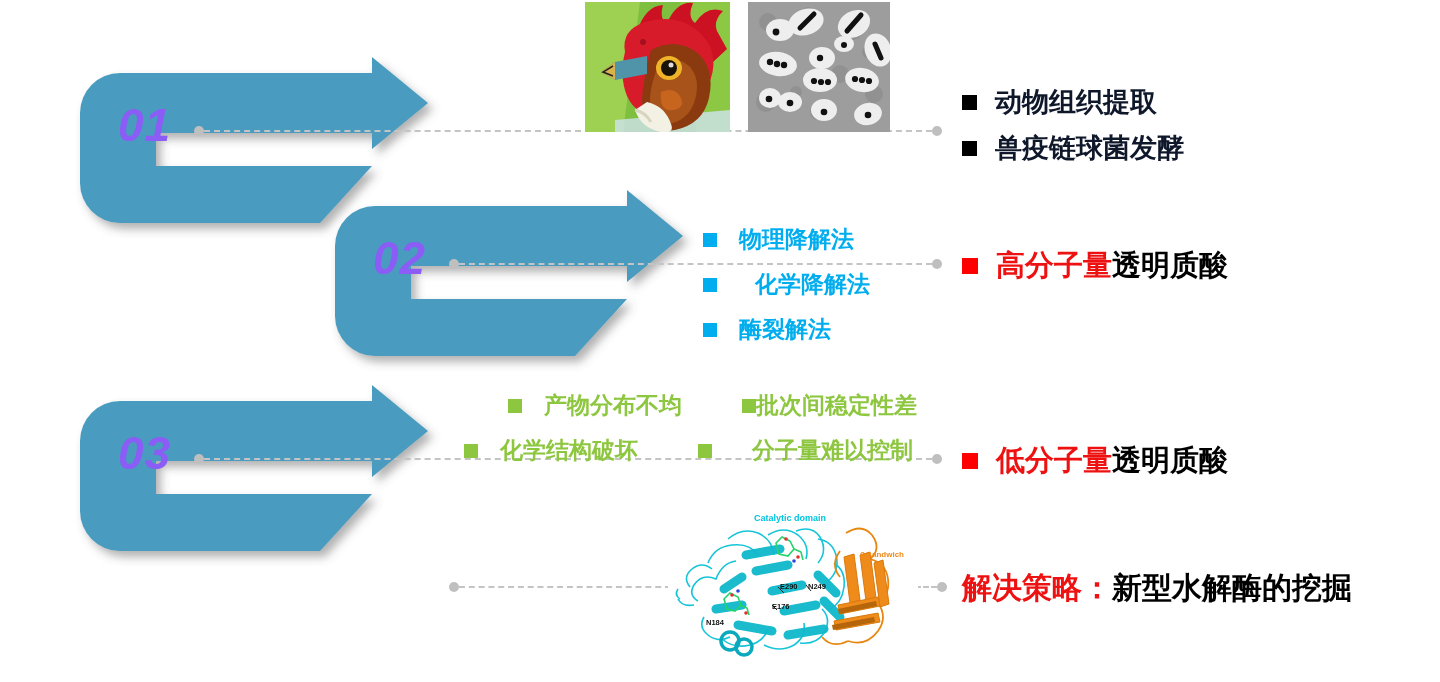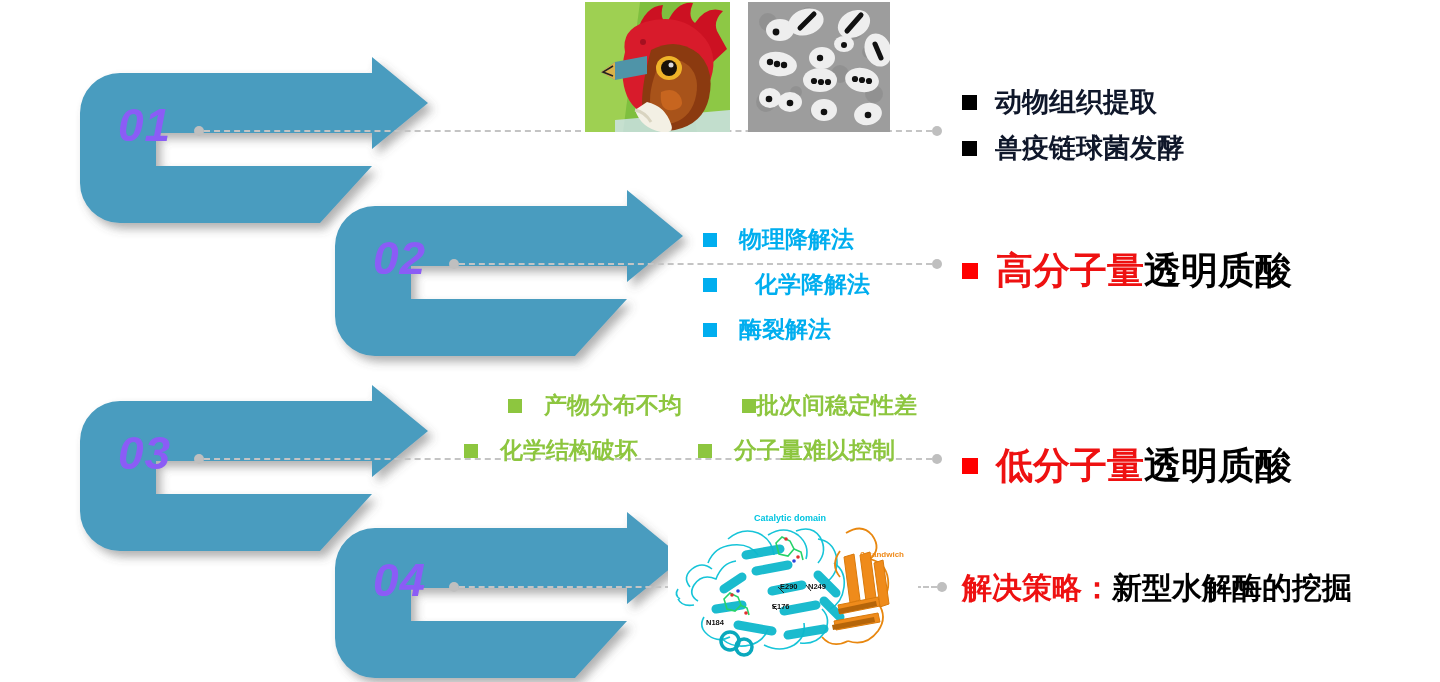--- a/index.html
+++ b/index.html
@@ -43,21 +43,21 @@
   }
   .bullet.black{width:15px;height:15px;background:#000000;}
   .bullet.red{width:16px;height:16px;background:#ff0000;}
   .bullet.blue{width:14px;height:14px;background:#00AEEF;}
   .bullet.green{width:14px;height:14px;background:#8DC63F;}
 
   .label{line-height:1.35;}
   .label.black{color:#0f172a;font-weight:bold;font-size:27px;}
   .label.blue{color:#00AEEF;font-weight:bold;font-size:23px;}
   .label.green{color:#8DC63F;font-weight:bold;font-size:23px;}
-  .label.redblack{font-weight:bold;font-size:37px;color:#000000;}
+  .label.redblack{font-weight:bold;font-size:29px;color:#000000;}
   .label.redblack .red{color:#ee1111;}
 
   
   .img-box{position:absolute;overflow:hidden;}
   .rooster{background:#8cc63e;}
   .micro{background:#9a9a9a;}
   .protein-box{position:absolute;}
 </style>
 </head>
 <body>
@@ -251,47 +251,34 @@
         <span class="label green" style="">批次间稳定性差</span>
       </div>
     </div>
     <div style="display:flex;gap:34px;">
       <div class="row" style="width:200px;">
         <span class="bullet green"></span>
         <span class="label green" style="margin-left:22px;">化学结构破坏</span>
       </div>
       <div class="row">
         <span class="bullet green"></span>
-        <span class="label green" style="margin-left:22px;">分子量难以控制</span>
+        <span class="label green" style="margin-left:40px;">分子量难以控制</span>
       </div>
     </div>
   </div>
 
   <div class="txt-group" style="left:962px;top:441px;">
     <div class="row">
       <span class="bullet red"></span>
       <span class="label redblack" style="margin-left:18px;">
         <span class="red">低分子量</span><span>透明质酸</span>
       </span>
     </div>
   </div>
 
-  <div class="arrow-block" style="left:333px;top:512px;width:360px;height:150px;">
-    <svg class="arrow-svg" width="380" height="160" viewBox="0 0 380 160">
-      <defs>
-        <filter id="sh4" x="-25%" y="-25%" width="160%" height="170%">
-          <feDropShadow dx="5" dy="6" stdDeviation="5" flood-color="#555" flood-opacity="0.45"></feDropShadow>
-        </filter>
-      </defs>
-      <path filter="url(#sh4)" fill="#4a9cbf" d="M 40 0 L 292 0 L 292 -16 L 348 30 L 292 76 L 292 60 L 76 60
-               L 76 93 L 292 93 L 240 150 L 40 150
-               A 40 40 0 0 1 0 110 L 0 40 A 40 40 0 0 1 40 0 Z" transform="translate(2,16)"></path>
-    </svg>
-    <span class="step-num" style="left:40px;top:45px;">04</span>
-  </div>
 
   <div class="connector" style="left:449px;top:582px;width:222px;">
     <span class="dot"></span>
     <span class="dash"></span>
   </div>
   <div class="connector" style="left:915px;top:582px;width:32px;">
     <span class="dash"></span>
     <span class="dot"></span>
   </div>
 

